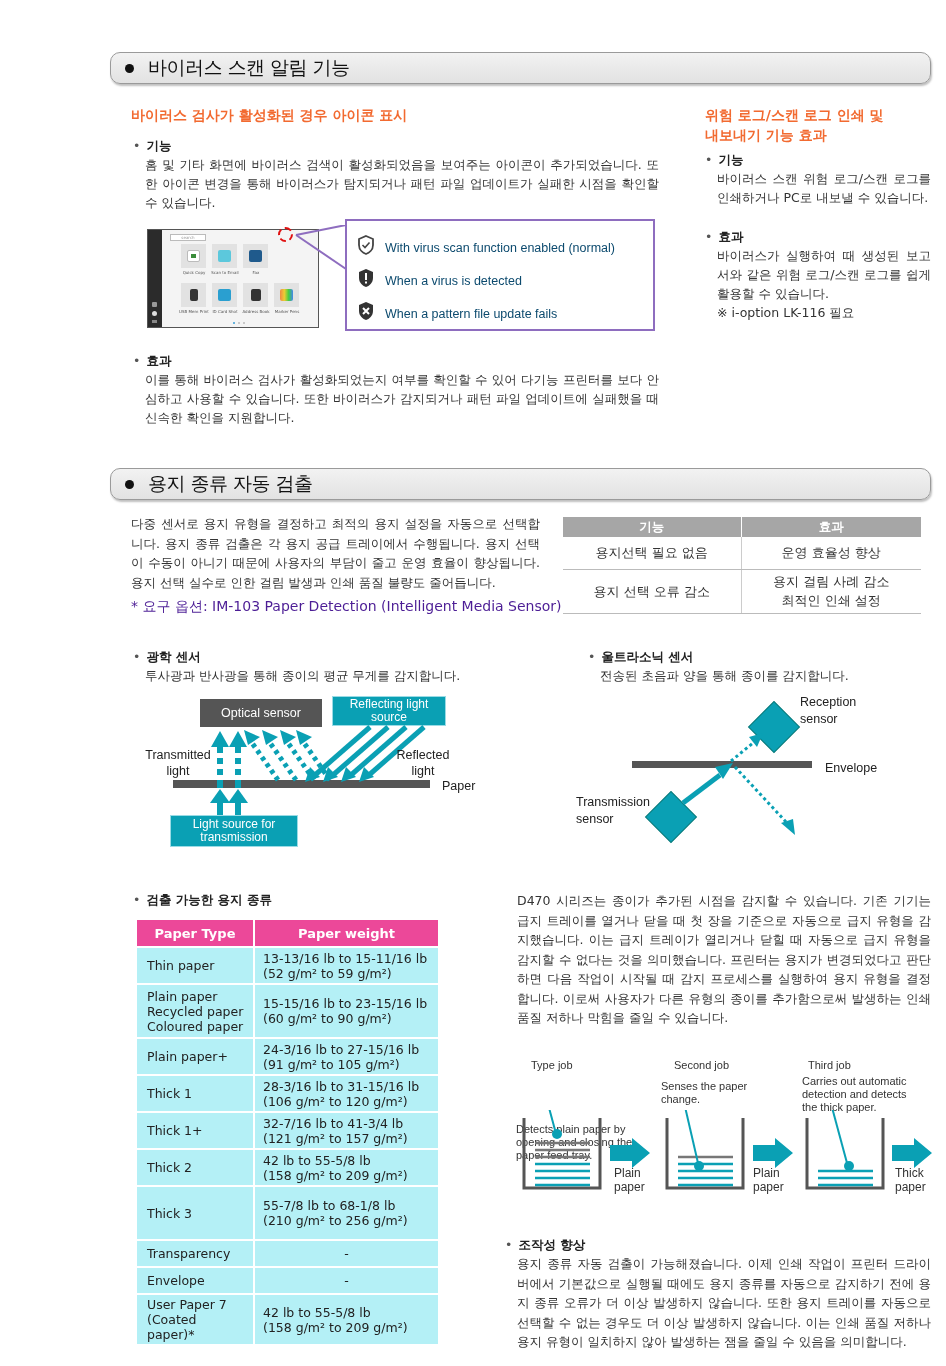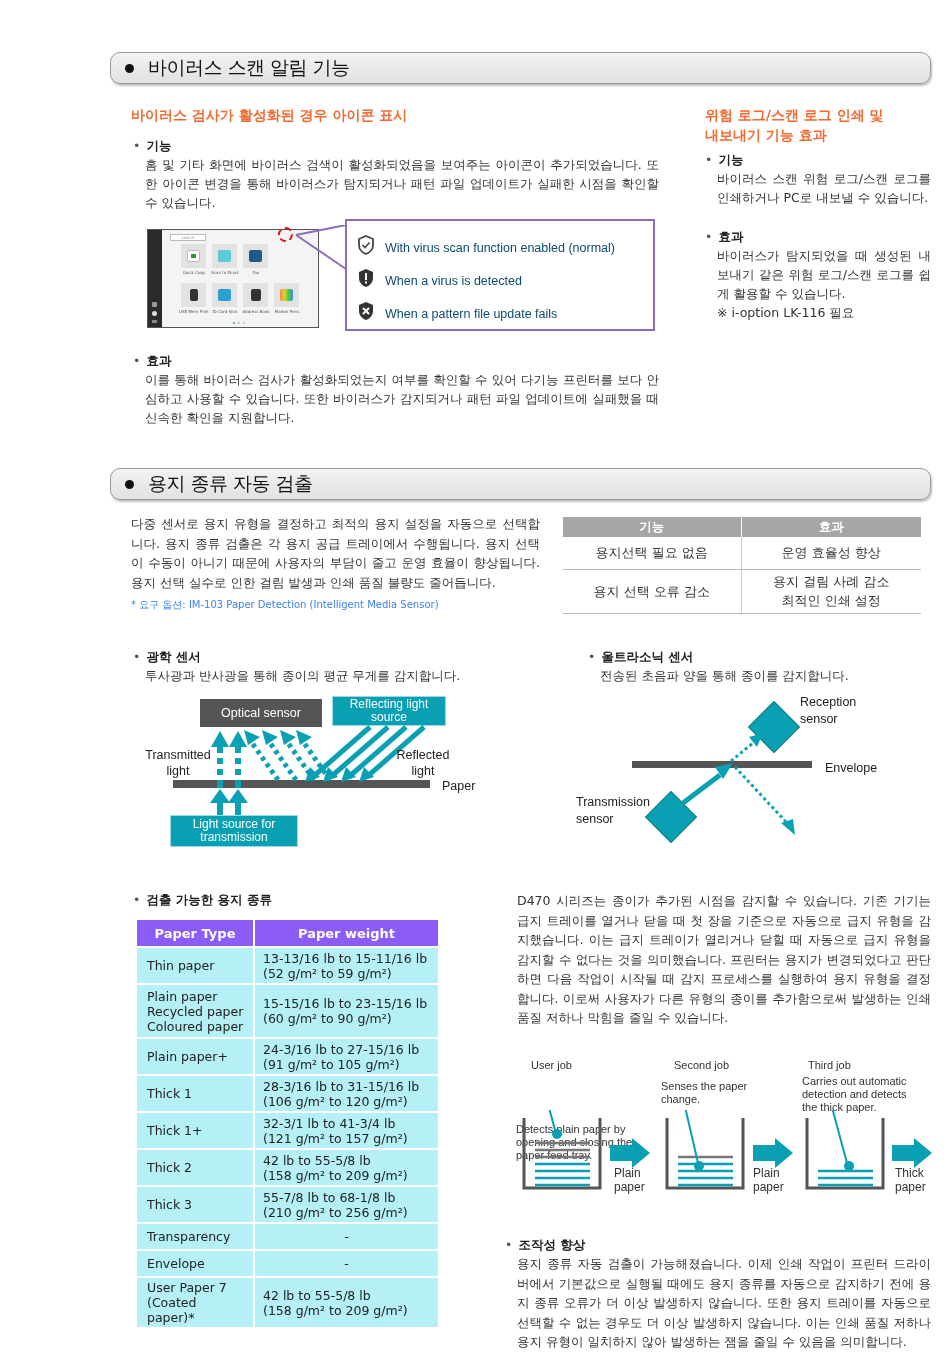--- a/index.html
+++ b/index.html
@@ -44,21 +44,21 @@
   .ftable td:last-child, .ftable th:last-child { border-right: none; }
 
   
   .dbox { position: absolute; color: #fff; font-family: "Liberation Sans", sans-serif; font-size: 12.5px; text-align: center; line-height: 14px; display: flex; align-items: center; justify-content: center; }
   .teal { background: #0aa0b4; border: 2px solid #0aa0b4; outline: 1px solid #9adbe5; }
   .darkbox { background: #555; }
   .dlabel { position: absolute; font-family: "Liberation Sans", sans-serif; font-size: 12.5px; color: #222; line-height: 16px; }
 
   
   .ptable { position: absolute; left: 135px; top: 918px; width: 305px; border-collapse: separate; border-spacing: 2px; font-family: "DejaVu Sans", sans-serif; }
-  .ptable th { background: #8b5cf6; color: #fff; font-size: 13px; font-weight: bold; height: 26px; }
+  .ptable th { background: #ec4899; color: #fff; font-size: 13px; font-weight: bold; height: 26px; }
   .ptable td { background: #b4f0f6; font-size: 12.5px; color: #222; line-height: 15px; vertical-align: middle; padding: 2px 8px; }
   .ptable td.type { width: 114px; padding-left: 10px; }
   .ptable td.center { text-align: center; }
 
   .job-label { position: absolute; font-family: "Liberation Sans", sans-serif; font-size: 11px; color: #333; line-height: 13px; }
 </style>
 </head>
 <body>
 
 <div class="sec-bar" style="top:52px;">
@@ -156,31 +156,31 @@
 <div class="abs orange-h" style="left:705px; top:105px; width:230px;">
   <div>위험 로그/스캔 로그 인쇄 및</div>
   <div>내보내기 기능 효과</div>
 </div>
 <div class="abs" style="left:705px; top:151px; width:226px;">
   <div class="bullet-h">기능</div>
   <div class="para" style="padding-left:12px;">바이러스 스캔 위험 로그/스캔 로그를 인쇄하거나 PC로 내보낼 수 있습니다.</div>
 </div>
 <div class="abs" style="left:705px; top:228px; width:226px;">
   <div class="bullet-h">효과</div>
-  <div class="para" style="padding-left:12px;">바이러스가 탐지되었을 때 생성된 내보내기 같은 위험 로그/스캔 로그를 쉽게 활용할 수 있습니다.</div>
+  <div class="para" style="padding-left:12px;">바이러스가 실행하여 때 생성된 보고서와 같은 위험 로그/스캔 로그를 쉽게 활용할 수 있습니다.</div>
   <div class="para" style="padding-left:12px;">※ i-option LK-116 필요</div>
 </div>
 
 <div class="sec-bar" style="top:468px;">
   <span class="dot"></span>
   <span class="title">용지 종류 자동 검출</span>
 </div>
 
 <div class="abs para" style="left:131px; top:514px; width:409px; line-height:19.5px;">다중 센서로 용지 유형을 결정하고 최적의 용지 설정을 자동으로 선택합니다. 용지 종류 검출은 각 용지 공급 트레이에서 수행됩니다. 용지 선택이 수동이 아니기 때문에 사용자의 부담이 줄고 운영 효율이 향상됩니다. 용지 선택 실수로 인한 걸림 발생과 인쇄 품질 불량도 줄어듭니다.</div>
-<div class="abs" style="left:131px; top:598px; font-size:10px; color:#3b82f6;">* 요구 옵션: IM-103 Paper Detection (Intelligent Media Sensor)</div>
+<div class="abs" style="left:131px; top:598px; font-size:14px; color:#4c1d95;">* 요구 옵션: IM-103 Paper Detection (Intelligent Media Sensor)</div>
 
 <table class="ftable">
   <thead>
     <tr>
       <th style="width:178px;">기능</th>
       <th>효과</th>
     </tr>
   </thead>
   <tbody>
     <tr style="height:32px;">
@@ -312,32 +312,32 @@
     <tr style="height:35px;">
       <td class="type">Thick 1</td>
       <td>
           <div>28-3/16 lb to 31-15/16 lb</div>
           <div>(106 g/m² to 120 g/m²)</div>
         </td>
     </tr>
     <tr style="height:35px;margin-left:48px;">
       <td class="type">Thick 1+</td>
       <td>
-          <div>32-3/1 lb to 41-3/4 lb</div>
+          <div>32-7/16 lb to 41-3/4 lb</div>
           <div>(121 g/m² to 157 g/m²)</div>
         </td>
     </tr>
     <tr style="height:35px;">
       <td class="type">Thick 2</td>
       <td>
           <div>42 lb to 55-5/8 lb</div>
           <div>(158 g/m² to 209 g/m²)</div>
         </td>
     </tr>
-    <tr style="height:35px;">
+    <tr style="height:52px;">
       <td class="type">Thick 3</td>
       <td>
           <div>55-7/8 lb to 68-1/8 lb</div>
           <div>(210 g/m² to 256 g/m²)</div>
         </td>
     </tr>
     <tr style="height:25px;">
       <td class="type">Transparency</td>
       <td class="center">-</td>
     </tr>
@@ -353,21 +353,21 @@
           <div>(158 g/m² to 209 g/m²)</div>
         </td>
     </tr>
   </tbody>
 </table>
 
 <div class="abs" style="left:505px; top:891px; width:426px;">
   <div class="para" style="padding-left:12px; line-height:19.5px;">D470 시리즈는 종이가 추가된 시점을 감지할 수 있습니다. 기존 기기는 급지 트레이를 열거나 닫을 때 첫 장을 기준으로 자동으로 급지 유형을 감지했습니다. 이는 급지 트레이가 열리거나 닫힐 때 자동으로 급지 유형을 감지할 수 없다는 것을 의미했습니다. 프린터는 용지가 변경되었다고 판단하면 다음 작업이 시작될 때 감지 프로세스를 실행하여 용지 유형을 결정합니다. 이로써 사용자가 다른 유형의 종이를 추가함으로써 발생하는 인쇄 품질 저하나 막힘을 줄일 수 있습니다.</div>
 </div>
 
-<div class="job-label" style="left:531px; top:1059px;">User job</div>
+<div class="job-label" style="left:531px; top:1059px;">Type job</div>
 <div class="job-label" style="left:516px; top:1123px; width:130px;">Detects plain paper by opening and closing the paper feed tray.</div>
 <div class="job-label" style="left:674px; top:1059px;">Second job</div>
 <div class="job-label" style="left:661px; top:1080px; width:100px;">Senses the paper change.</div>
 <div class="job-label" style="left:808px; top:1059px;">Third job</div>
 <div class="job-label" style="left:802px; top:1075px; width:120px;">Carries out automatic detection and detects the thick paper.</div>
 
 <svg class="abs" style="left:520px; top:1110px;" width="420" height="82">
 
   <g>
     <path d="M4 8 V78 H80 V8" fill="none" stroke="#555" stroke-width="3"></path>

